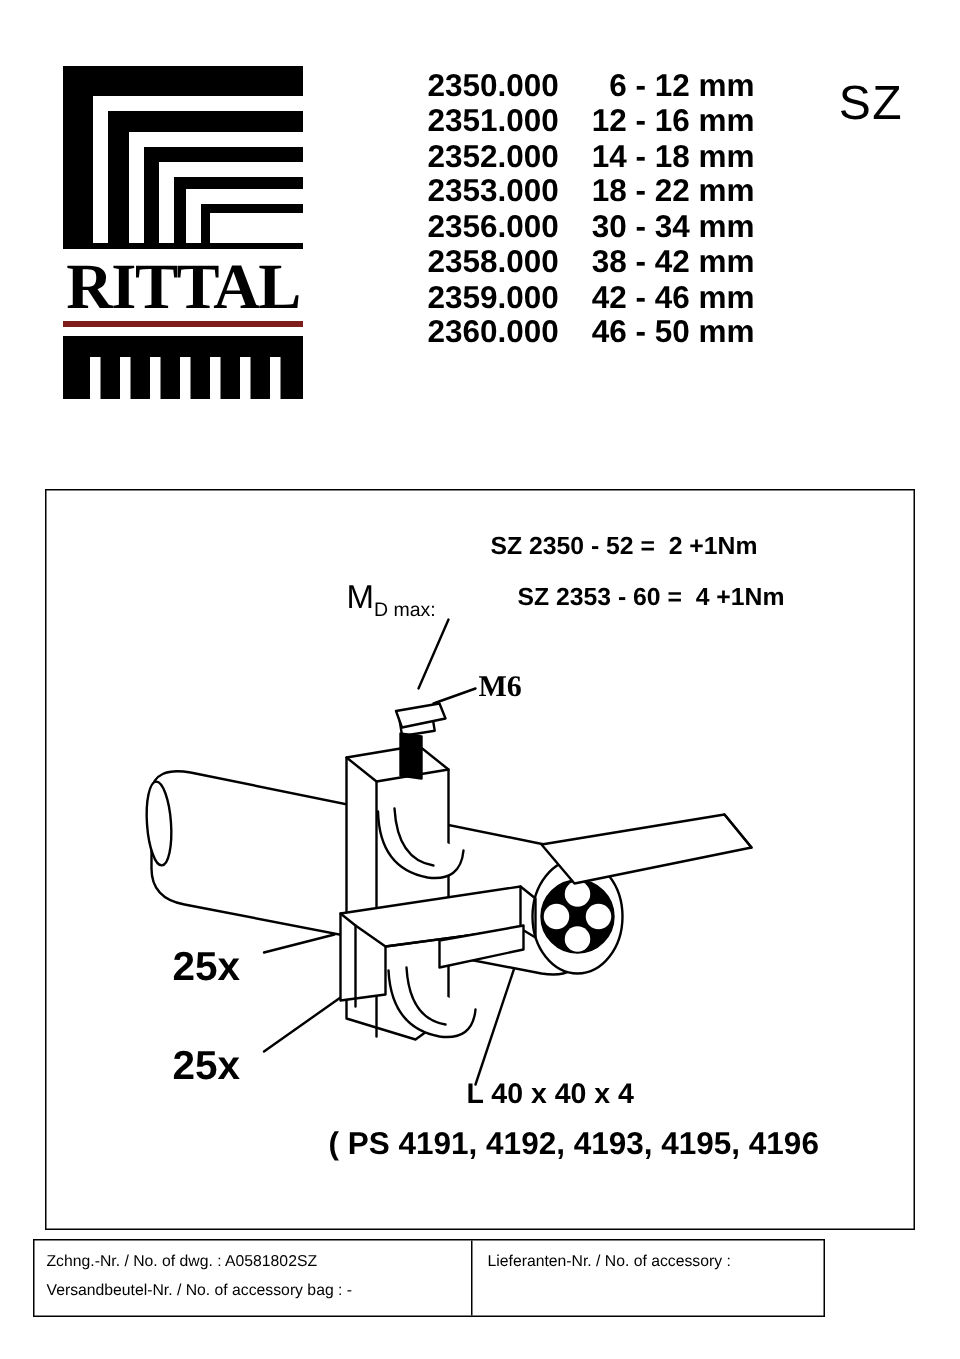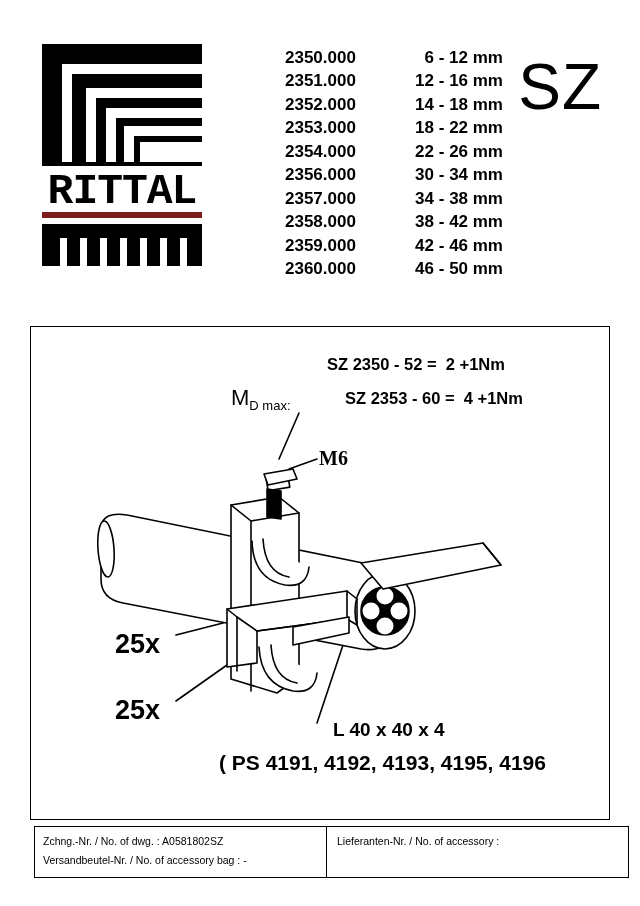--- a/index.html
+++ b/index.html
@@ -62,27 +62,27 @@
   .lc8 { left:74px; top:74px; width:8px; height:46px; }
   .lc9 { left:92px; top:92px; width:68px; height:6px; }
   .lc10 { left:92px; top:92px; width:6px; height:28px; }
 
   .logo-word {
     position: absolute;
     left: 0;
     top: 118px;
     width: 160px;
     height: 56px;
-    font-family: Liberation Mono, monospace;
+    font-family: Liberation Serif, serif;
     font-weight: bold;
     font-size: 43px;
     letter-spacing: -1px;
     line-height: 52px;
     border-top: 4px solid #000;
-    border-bottom: 6px solid #7f1d1d;
+    border-bottom: 4px solid #7f1d1d;
     box-sizing: border-box;
     text-align: center;
   }
   .logo-bars {
     position: absolute;
     left: 0;
     top: 180px;
     width: 160px;
     height: 42px;
     background: #000;
@@ -100,37 +100,37 @@
   .parts {
     position: absolute;
     left: 255px;
     top: 14px;
     width: 230px;
   }
   .parts-row {
     display: flex;
     height: 23.5px;
     align-items: center;
-    font-size: 17px;
+    font-size: 21px;
     font-weight: bold;
   }
   .parts-num {
     width: 108px;
     text-align: left;
   }
   .parts-range {
     width: 118px;
     text-align: right;
     padding-right: 12px;
   }
   .sz-label {
     position: absolute;
     right: 8px;
     top: 18px;
-    font-size: 64px;
+    font-size: 32px;
     font-weight: normal;
     letter-spacing: 1px;
   }
 
   
   .main-box {
     position: absolute;
     left: 30px;
     top: 326px;
     width: 580px;
@@ -183,21 +183,20 @@
     font-size: 27px;
     font-weight: bold;
   }
 
   .angle-label {
     position: absolute;
     left: 280px;
     top: 392px;
     font-size: 19px;
     font-weight: bold;
-    margin-left: 22px;
   }
   .ps-line1 {
     position: absolute;
     left: 188px;
     top: 424px;
     font-size: 21px;
     font-weight: bold;
   }
   .ps-line2 {
     position: absolute;
@@ -210,23 +209,23 @@
   svg.drawing {
     position: absolute;
     left: 0; top: 0;
     width: 580px;
     height: 494px;
   }
 
   
   .footer-box {
     position: absolute;
-    left: 34px;
+    left: 22px;
     top: 826px;
-    width: 595px;
+    width: 528px;
     height: 52px;
     border: 1.5px solid #000;
     box-sizing: border-box;
     display: flex;
   }
   .footer-left {
     width: 292px;
     border-right: 1.5px solid #000;
     box-sizing: border-box;
     padding: 5px 0 0 8px;
@@ -287,30 +286,22 @@
       </div>
       <div class="parts-row">
         <span class="parts-num">2352.000</span>
         <span class="parts-range">14 - 18 mm</span>
       </div>
       <div class="parts-row">
         <span class="parts-num">2353.000</span>
         <span class="parts-range">18 - 22 mm</span>
       </div>
       <div class="parts-row">
-        <span class="parts-num">2354.000</span>
-        <span class="parts-range">22 - 26 mm</span>
-      </div>
-      <div class="parts-row">
         <span class="parts-num">2356.000</span>
         <span class="parts-range">30 - 34 mm</span>
-      </div>
-      <div class="parts-row">
-        <span class="parts-num">2357.000</span>
-        <span class="parts-range">34 - 38 mm</span>
       </div>
       <div class="parts-row">
         <span class="parts-num">2358.000</span>
         <span class="parts-range">38 - 42 mm</span>
       </div>
       <div class="parts-row">
         <span class="parts-num">2359.000</span>
         <span class="parts-range">42 - 46 mm</span>
       </div>
       <div class="parts-row">

